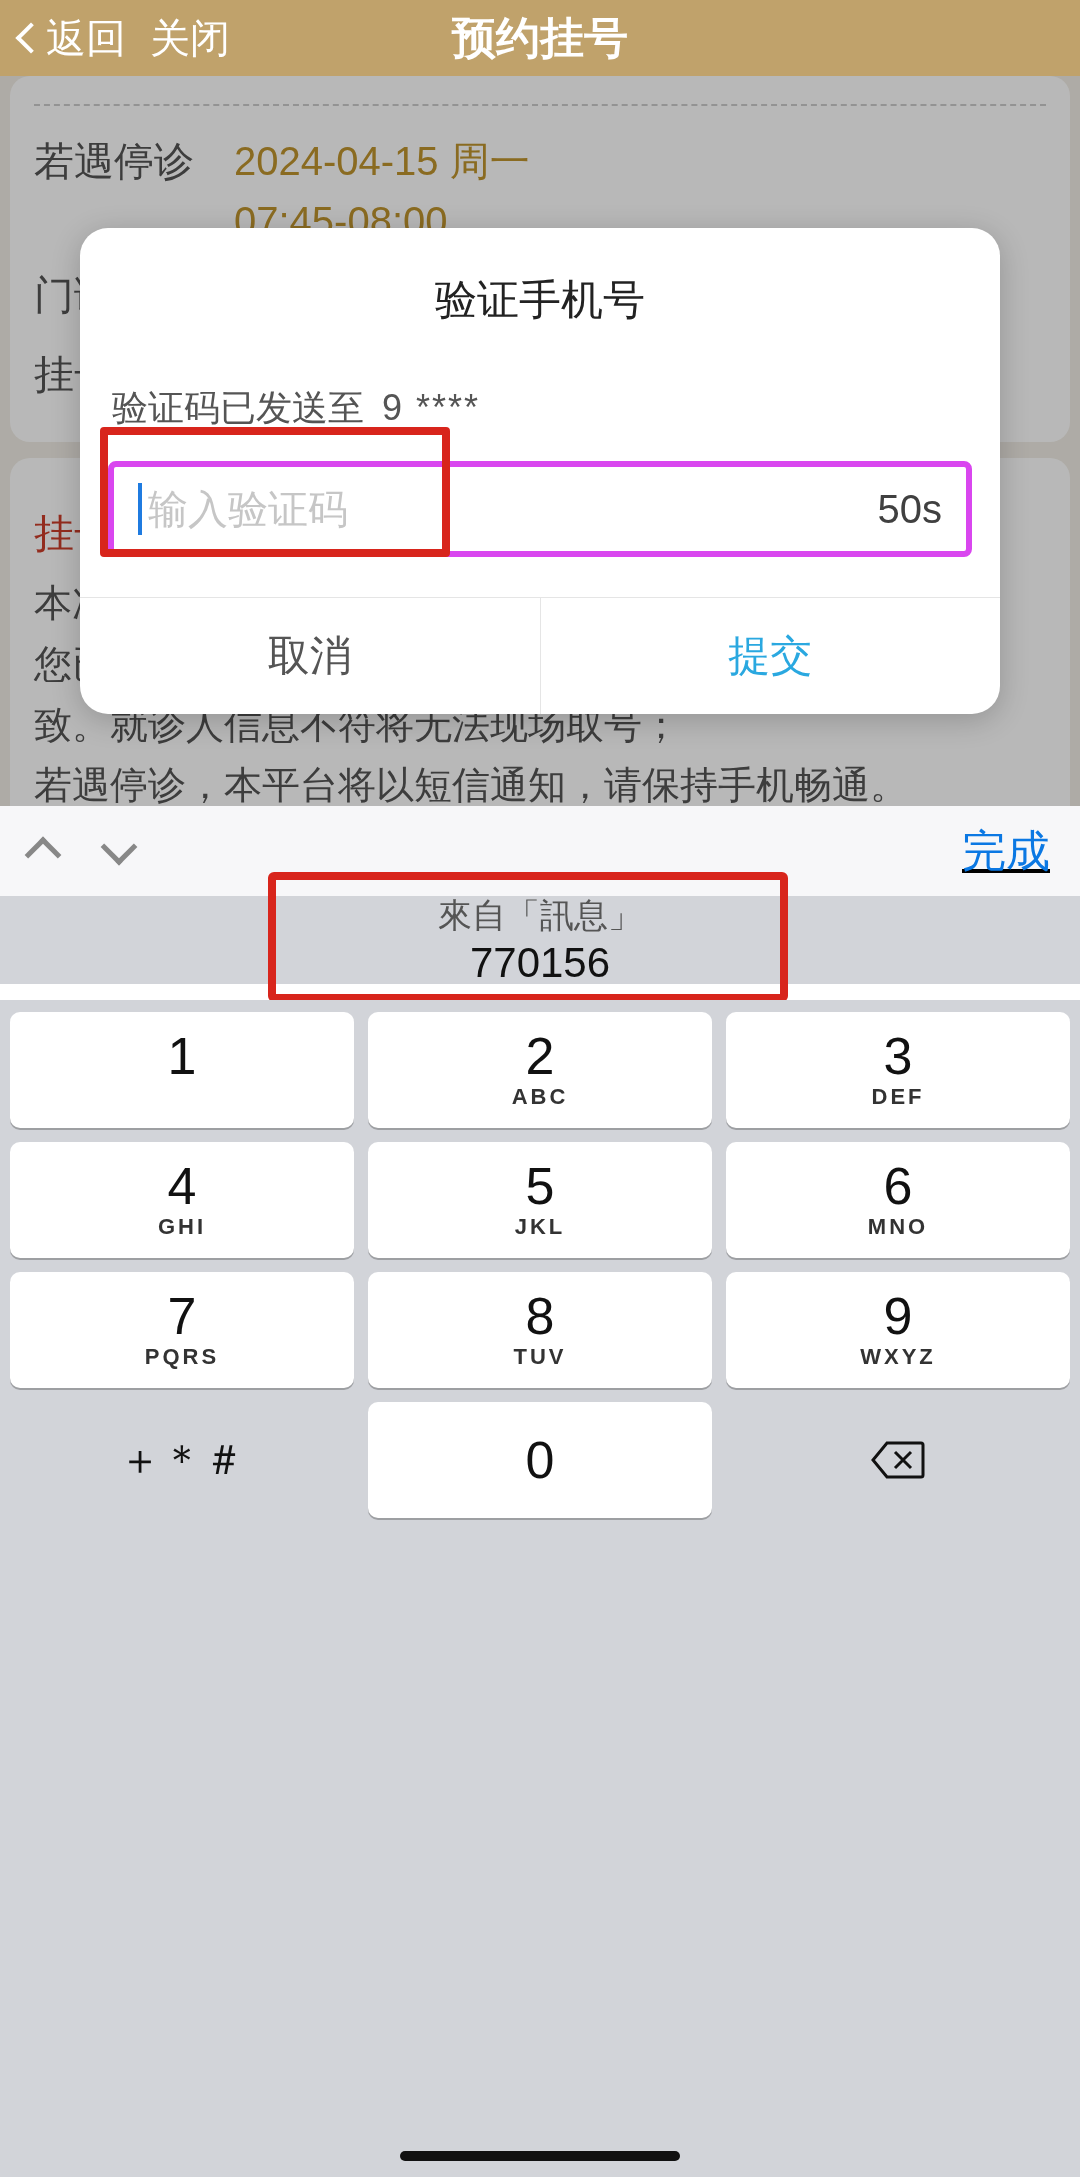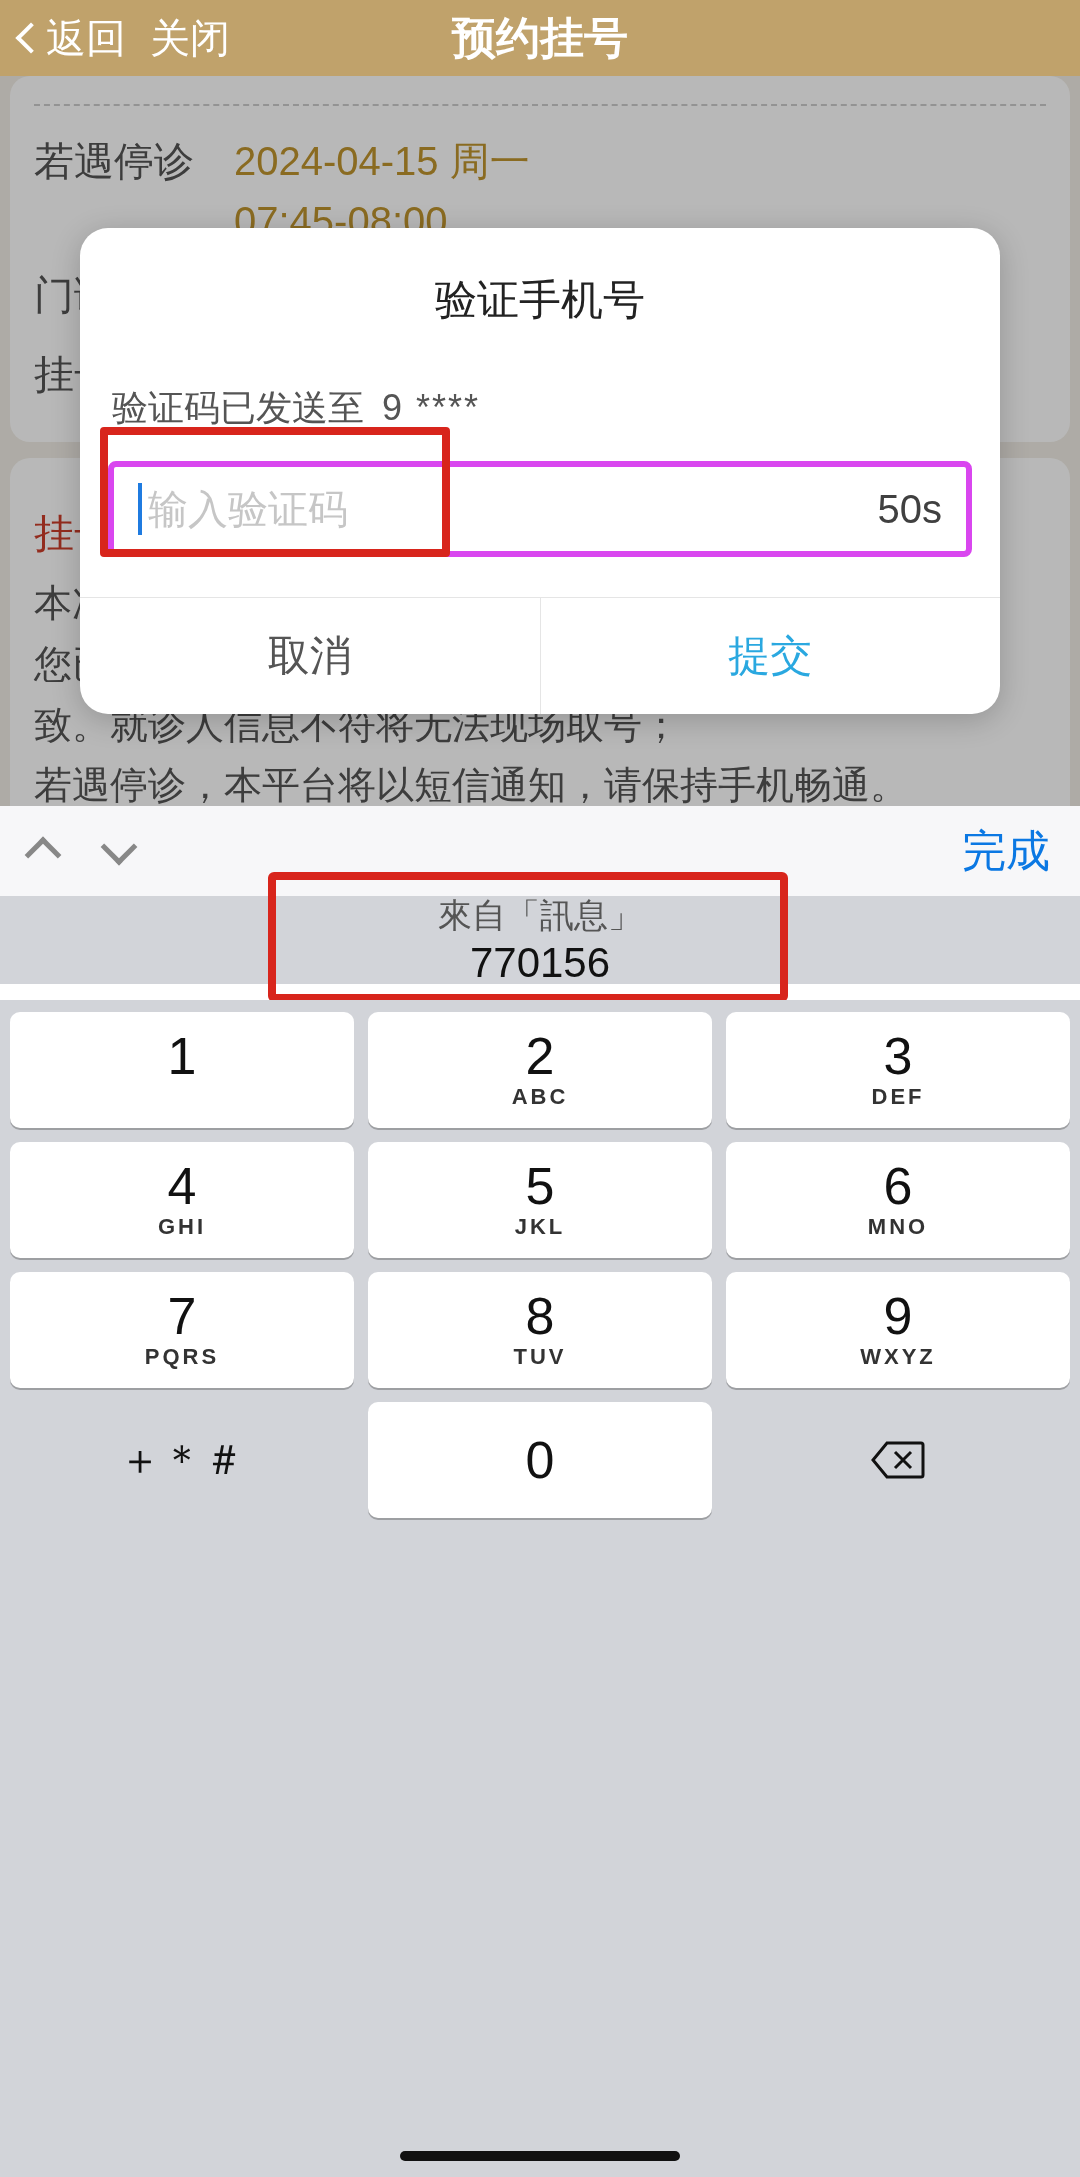--- a/index.html
+++ b/index.html
@@ -36,21 +36,21 @@
   .cursor { width: 4px; height: 52px; background: #1f7be0; margin-right: 6px; }
   .ph-text { color: #c6c6c6; font-size: 40px; }
   .countdown { color: #404040; font-size: 40px; }
   .modal-buttons { display: flex; border-top: 1px solid #e5e5e5; }
   .modal-buttons .btn { flex: 1; text-align: center; padding: 30px 4px; font-size: 42px; }
   .btn-cancel { color: #555; border-right: 1px solid #e5e5e5; }
   .btn-submit { color: #2aa8e0; }
 
   .red-box-input { position: absolute; top: 427px; left: 100px; width: 350px; height: 130px; border: 8px solid #d8251c; border-radius: 4px; pointer-events: none;}
 
-  .kb-accessory { position: absolute; top: 806px; left: 0; right: 0; height: 90px; background: #f7f7f9; display: flex; align-items: center; justify-content: space-between; padding: 0 30px; }
+  .kb-accessory { position: absolute; top: 806px; left: 0; right: 0; height: 90px; background: #f7f7f9; display: flex; align-items: center; justify-content: space-between; padding: 0 30px; text-decoration: underline; }
   .acc-left { display: flex; gap: 50px; }
   .chev { width: 26px; height: 26px; border-left: 5px solid #888; border-top: 5px solid #888; }
   .chev.up { transform: rotate(45deg); margin-top: 8px;}
   .chev.down { transform: rotate(-135deg); margin-bottom: 8px;}
   .done-btn { color: #0b78e3; font-size: 44px; font-weight: 500; }
 
   .kb-sugg-row { position: absolute; top: 896px; left: 0; right: 0; height: 88px; background: #d2d4d9; display: flex; align-items: center; justify-content: center; }
   .sugg-inner { text-align: center; }
   .sugg-from { color: #555; font-size: 34px; }
   .sugg-code { color: #111; font-size: 42px; }

